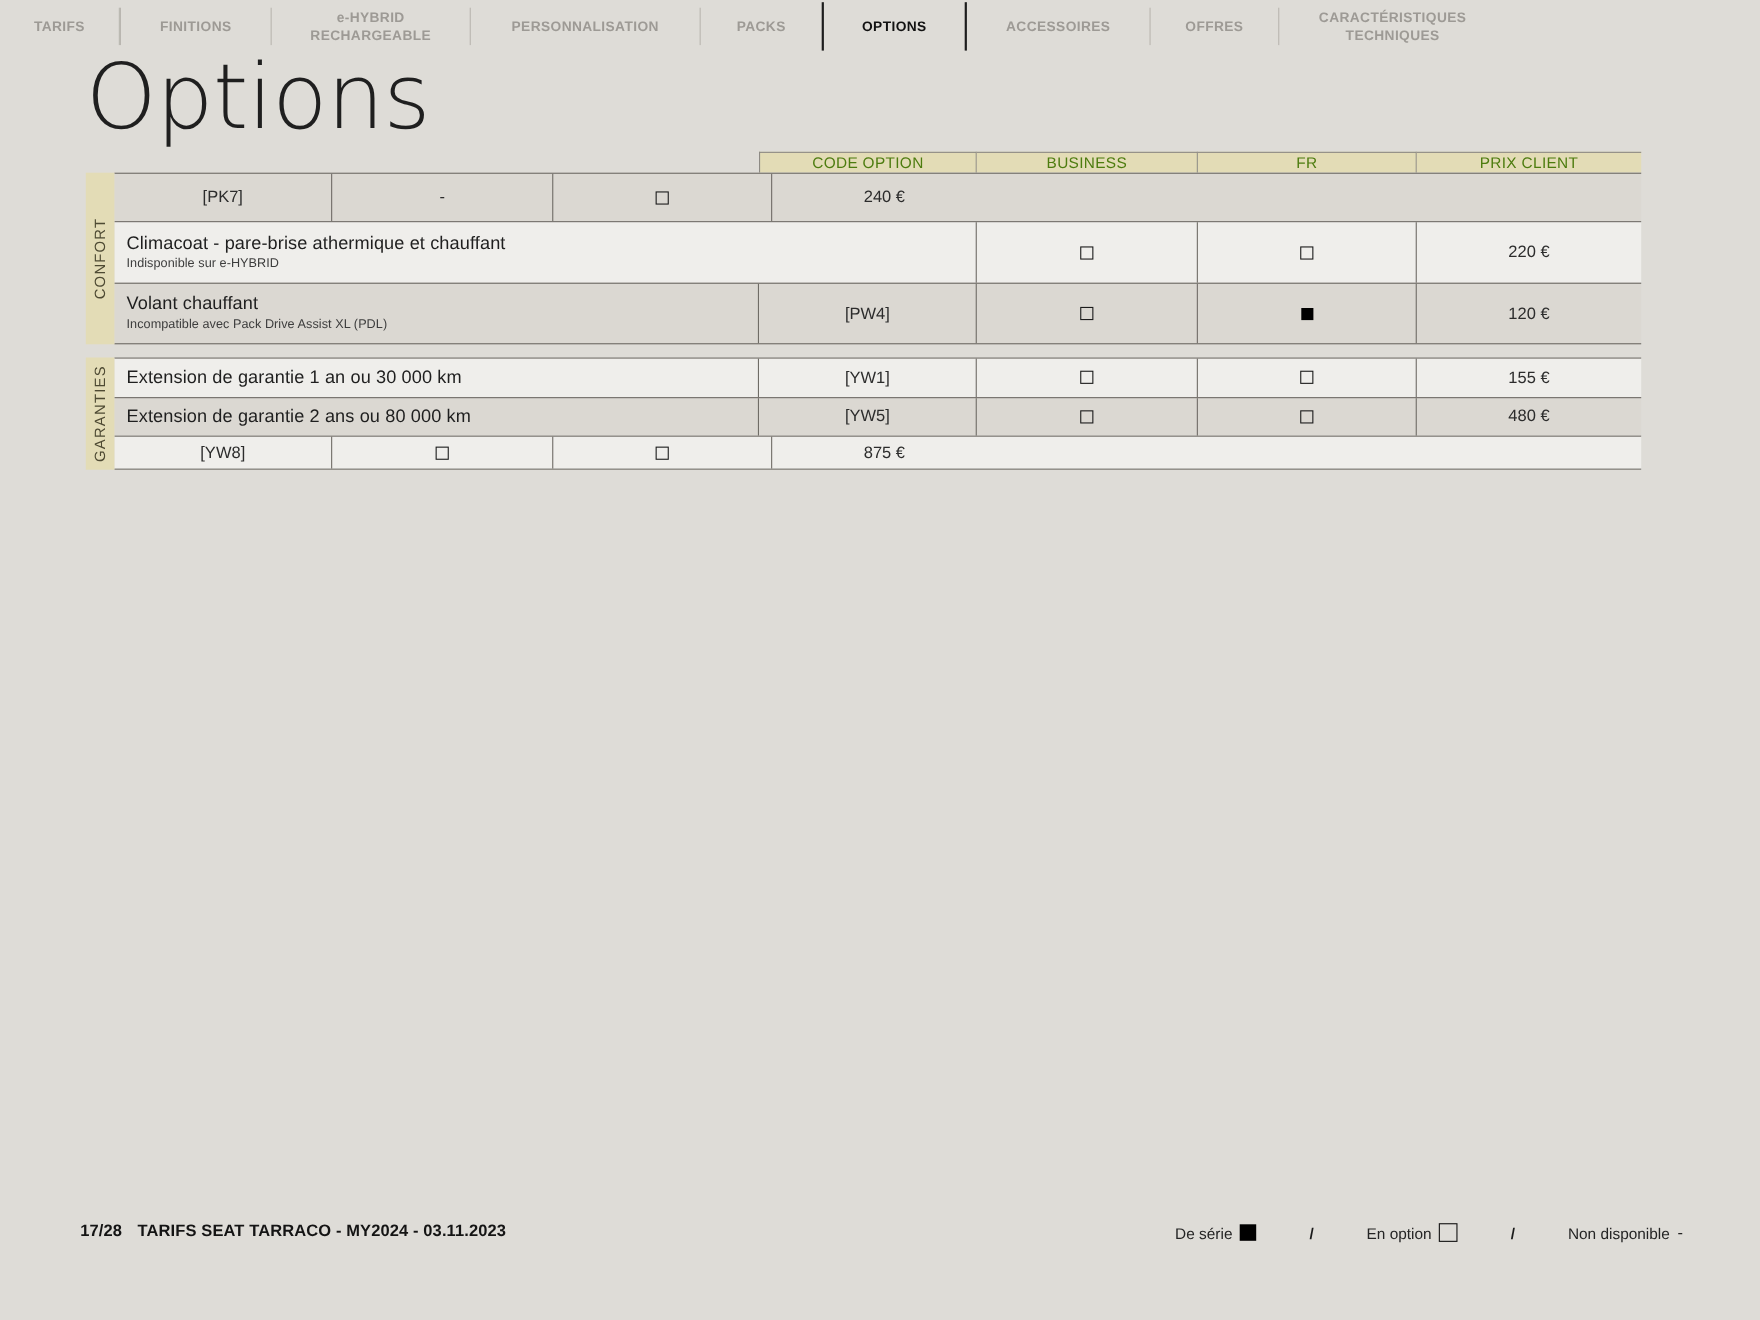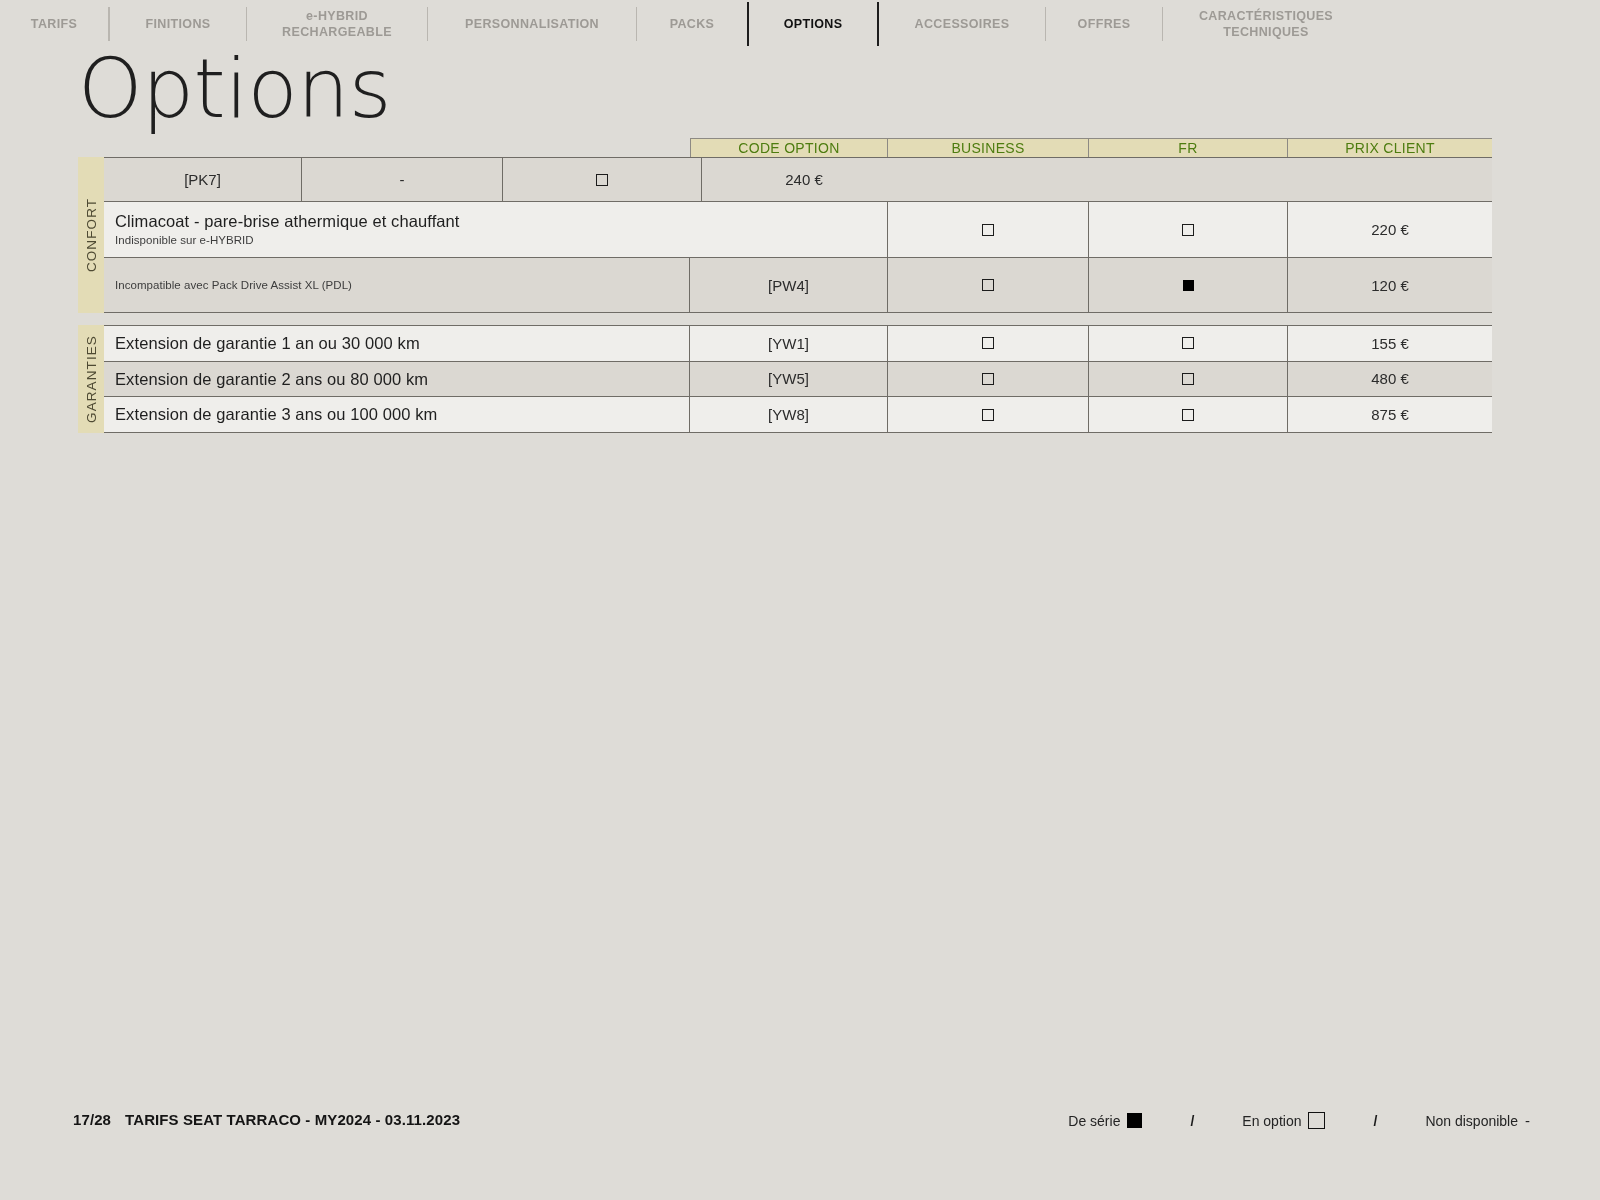--- a/index.html
+++ b/index.html
@@ -306,20 +306,21 @@
             <div class="cell-val w-bus">
               <span class="mark-opt"></span>
             </div>
             <div class="cell-val w-fr">
               <span class="mark-opt"></span>
             </div>
             <div class="cell-val w-prix">220 €</div>
           </div>
           <div class="trow shade-dark" style="min-height: 56px;">
             <div class="cell-label">
+              <div class="lbl-main">Volant chauffant</div>
               <div class="lbl-sub">Incompatible avec Pack Drive Assist XL (PDL)</div>
             </div>
             <div class="cell-val w-code">[PW4]</div>
             <div class="cell-val w-bus">
               <span class="mark-opt"></span>
             </div>
             <div class="cell-val w-fr">
               <span class="mark-std"></span>
             </div>
             <div class="cell-val w-prix">120 €</div>
@@ -351,23 +352,20 @@
             <div class="cell-val w-code">[YW5]</div>
             <div class="cell-val w-bus">
               <span class="mark-opt"></span>
             </div>
             <div class="cell-val w-fr">
               <span class="mark-opt"></span>
             </div>
             <div class="cell-val w-prix">480 €</div>
           </div>
           <div class="trow shade-light" style="min-height: 31px;">
-            <div class="cell-label">
-              <div class="lbl-main">Extension de garantie 3 ans ou 100 000 km</div>
-            </div>
             <div class="cell-val w-code">[YW8]</div>
             <div class="cell-val w-bus">
               <span class="mark-opt"></span>
             </div>
             <div class="cell-val w-fr">
               <span class="mark-opt"></span>
             </div>
             <div class="cell-val w-prix">875 €</div>
           </div>
         </div>

